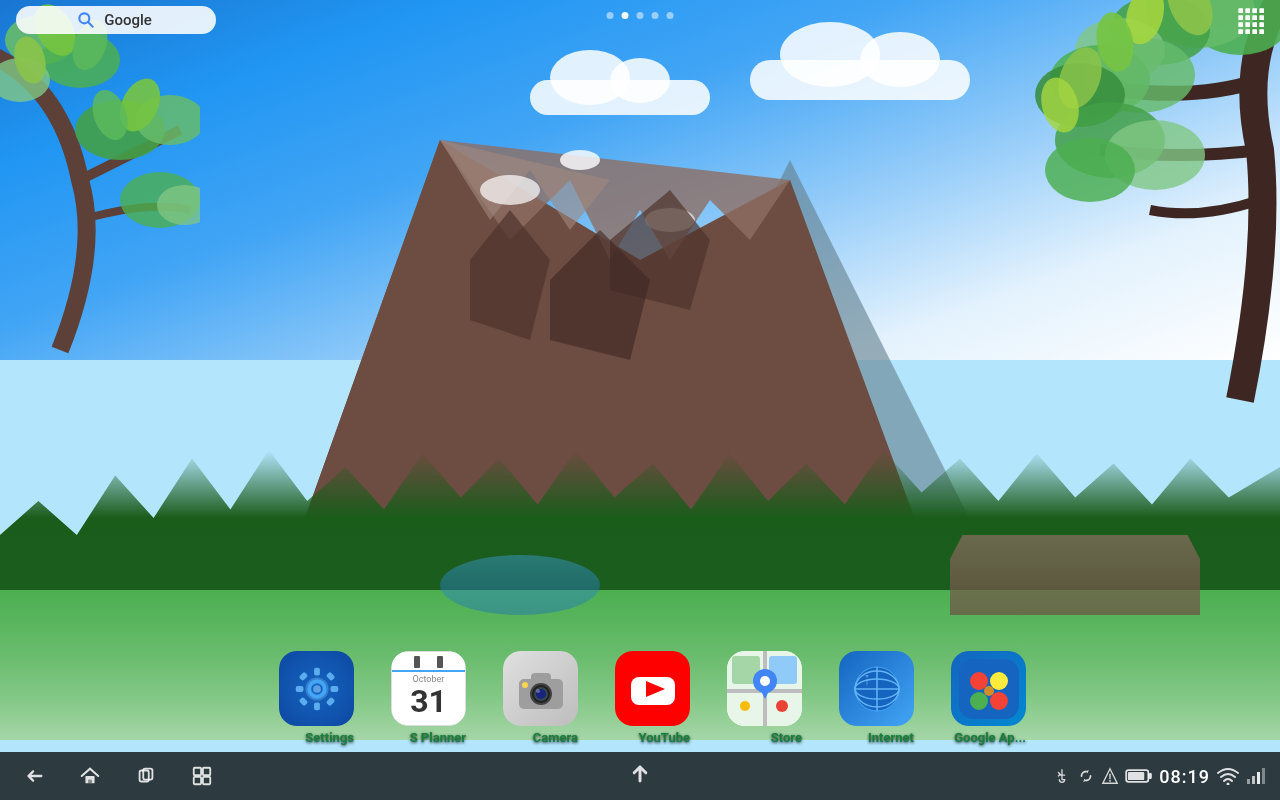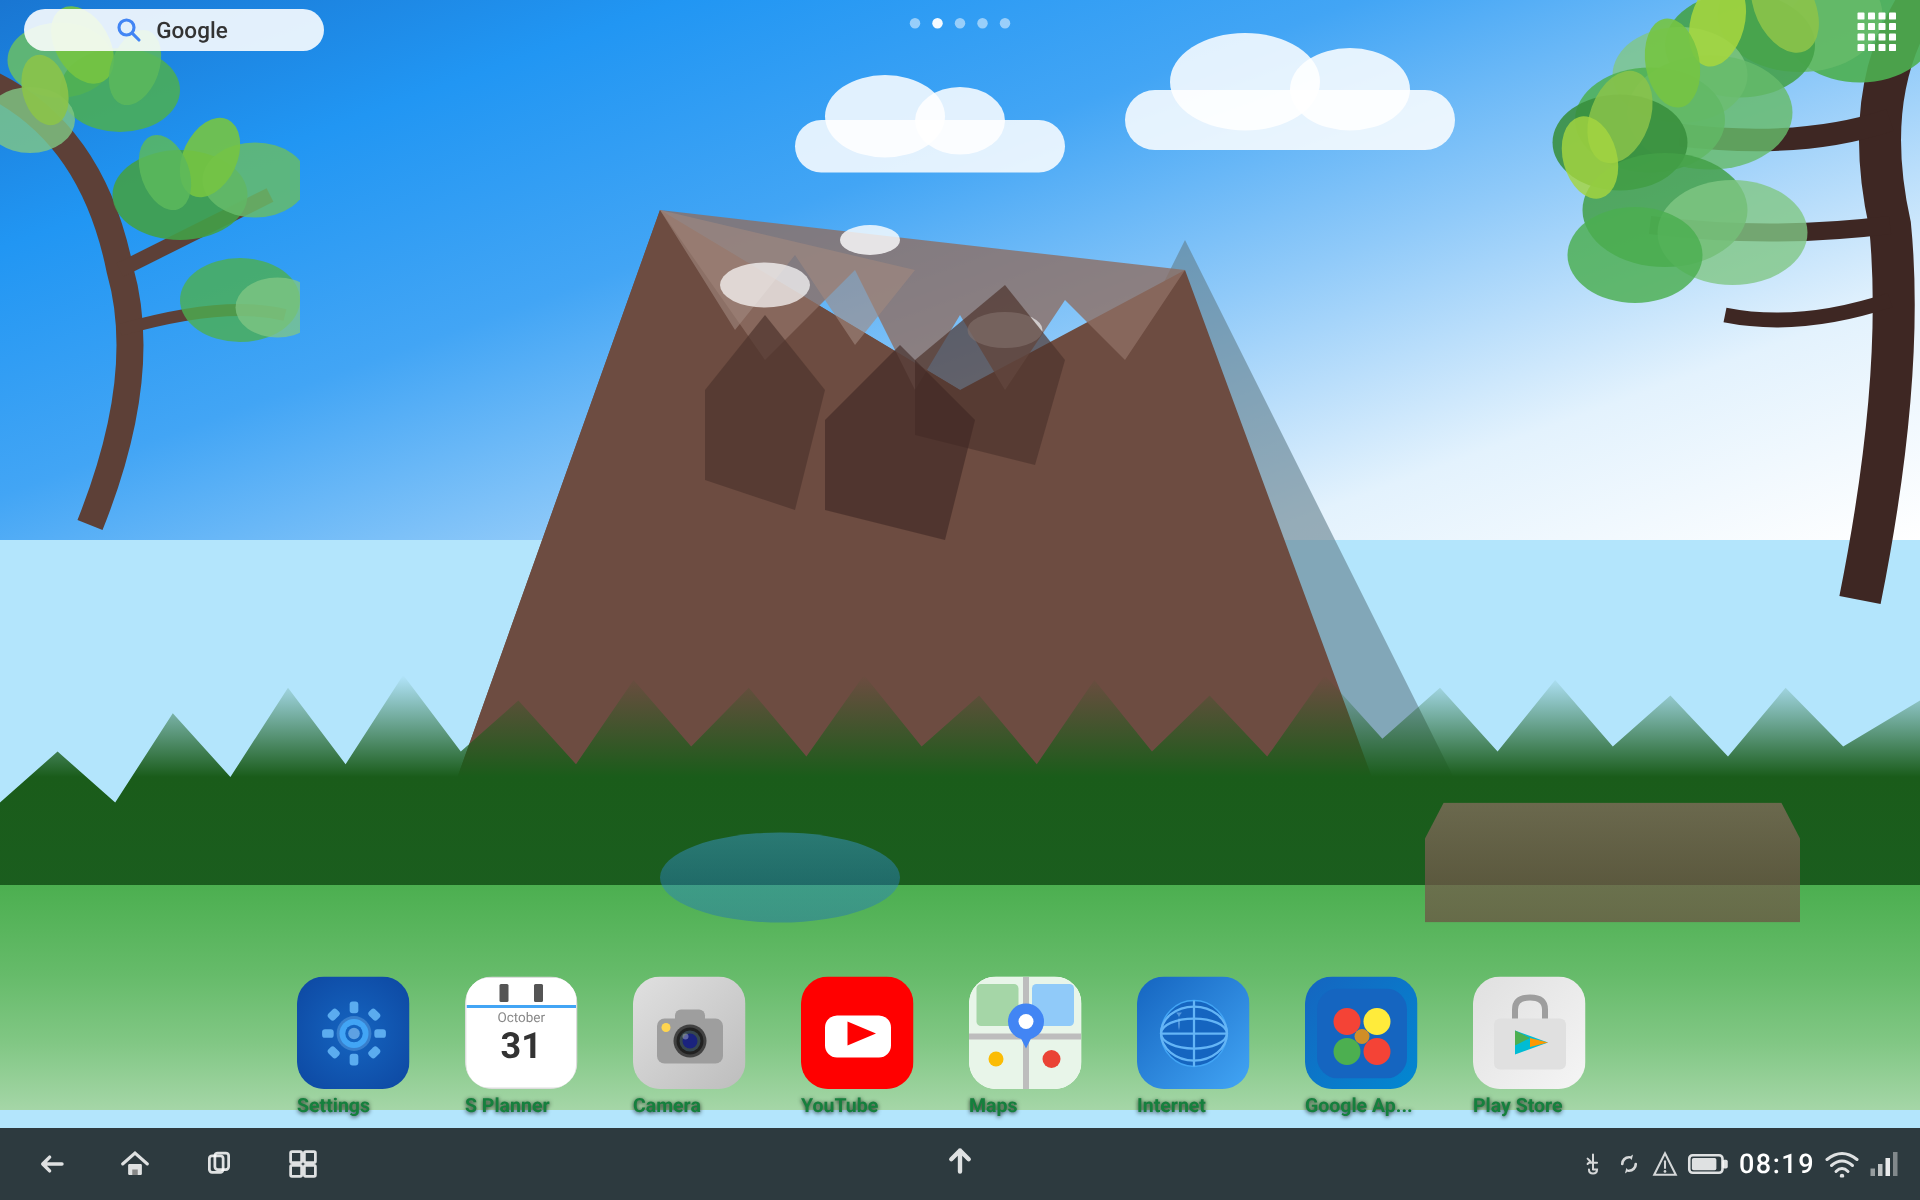--- a/index.html
+++ b/index.html
@@ -227,21 +227,21 @@
       display: flex;
       align-items: flex-end;
       gap: 12px;
       z-index: 100;
       padding: 0 10px;
     }
 
     .app-item {
       display: flex;
       flex-direction: column;
-      align-items: flex-start;
+      align-items: flex-end;
       gap: 4px;
       cursor: pointer;
       width: 100px;
     }
 
     .app-icon-wrapper {
       width: 75px;
       height: 75px;
       border-radius: 18px;
       display: flex;
@@ -502,21 +502,21 @@
   <div class="app-item">
     <div class="app-icon-wrapper">
       <div class="icon-splanner">
 
         <div style="width:100%;background:#fff;display:flex;flex-direction:column;align-items:center;">
           <div style="width:100%;background:#fff;display:flex;justify-content:space-evenly;padding:4px 6px 2px;border-bottom:2px solid #42A5F5;">
             <div style="width:6px;height:12px;background:#555;border-radius:1px;"></div>
             <div style="width:6px;height:12px;background:#555;border-radius:1px;"></div>
           </div>
           <div style="font-size:9px;color:#888;padding:2px 0 0;">October</div>
-          <div style="font-size:24px;font-weight:bold;color:#333;line-height:1.1;">31</div>
+          <div style="font-size:32px;font-weight:bold;color:#333;line-height:1.1;">31</div>
         </div>
       </div>
     </div>
     <span class="app-label">S Planner</span>
   </div>
 
   <div class="app-item">
     <div class="app-icon-wrapper">
       <div class="icon-camera">
         <svg viewBox="0 0 60 60" width="60" height="60" xmlns="http://www.w3.org/2000/svg">
@@ -570,21 +570,21 @@
           <circle cx="38" cy="30" r="12" fill="#4285F4"></circle>
           <circle cx="38" cy="30" r="5" fill="white"></circle>
           <polygon points="32,36 44,36 38,48" fill="#4285F4"></polygon>
 
           <circle cx="55" cy="55" r="6" fill="#EA4335"></circle>
 
           <circle cx="18" cy="55" r="5" fill="#FBBC05"></circle>
         </svg>
       </div>
     </div>
-    <span class="app-label">Maps</span>
+    <span class="app-label">Store</span>
   </div>
 
   <div class="app-item">
     <div class="app-icon-wrapper">
       <div class="icon-internet">
         <svg viewBox="0 0 60 60" width="60" height="60" xmlns="http://www.w3.org/2000/svg">
 
           <circle cx="30" cy="30" r="22" fill="#1565C0" stroke="#42A5F5" stroke-width="1"></circle>
 
           <ellipse cx="30" cy="30" rx="22" ry="10" fill="none" stroke="#64B5F6" stroke-width="1.5"></ellipse>
@@ -613,38 +613,20 @@
           <circle cx="20" cy="42" r="9" fill="#4CAF50"></circle>
           <circle cx="40" cy="42" r="9" fill="#F44336"></circle>
 
           <circle cx="30" cy="32" r="5" fill="#FF9800" opacity="0.8"></circle>
         </svg>
       </div>
     </div>
     <span class="app-label">Google Ap...</span>
   </div>
 
-  <div class="app-item">
-    <div class="app-icon-wrapper">
-      <div class="icon-playstore">
-        <svg viewBox="0 0 60 60" width="60" height="60" xmlns="http://www.w3.org/2000/svg">
-
-          <rect x="6" y="20" width="48" height="34" rx="4" fill="#E0E0E0"></rect>
-
-          <path d="M20,20 L20,14 Q20,6 30,6 Q40,6 40,14 L40,20" fill="none" stroke="#9E9E9E" stroke-width="4"></path>
-
-          <polygon points="20,28 20,44 42,36" fill="#00BCD4"></polygon>
-
-          <polygon points="20,28 30,33 20,38" fill="#4CAF50"></polygon>
-          <polygon points="30,33 42,36 30,39" fill="#FF9800"></polygon>
-        </svg>
-      </div>
-    </div>
-    <span class="app-label">Play Store</span>
-  </div>
 
 </div>
 
 <div id="status-bar">
 
   <div class="nav-buttons">
 
     <div class="nav-btn">
       <svg viewBox="0 0 24 24" xmlns="http://www.w3.org/2000/svg">
         <path d="M20,12 L6,12 M11,7 L6,12 L11,17" stroke="rgba(255,255,255,0.85)" stroke-width="2.5" stroke-linecap="round" stroke-linejoin="round" fill="none"></path>

